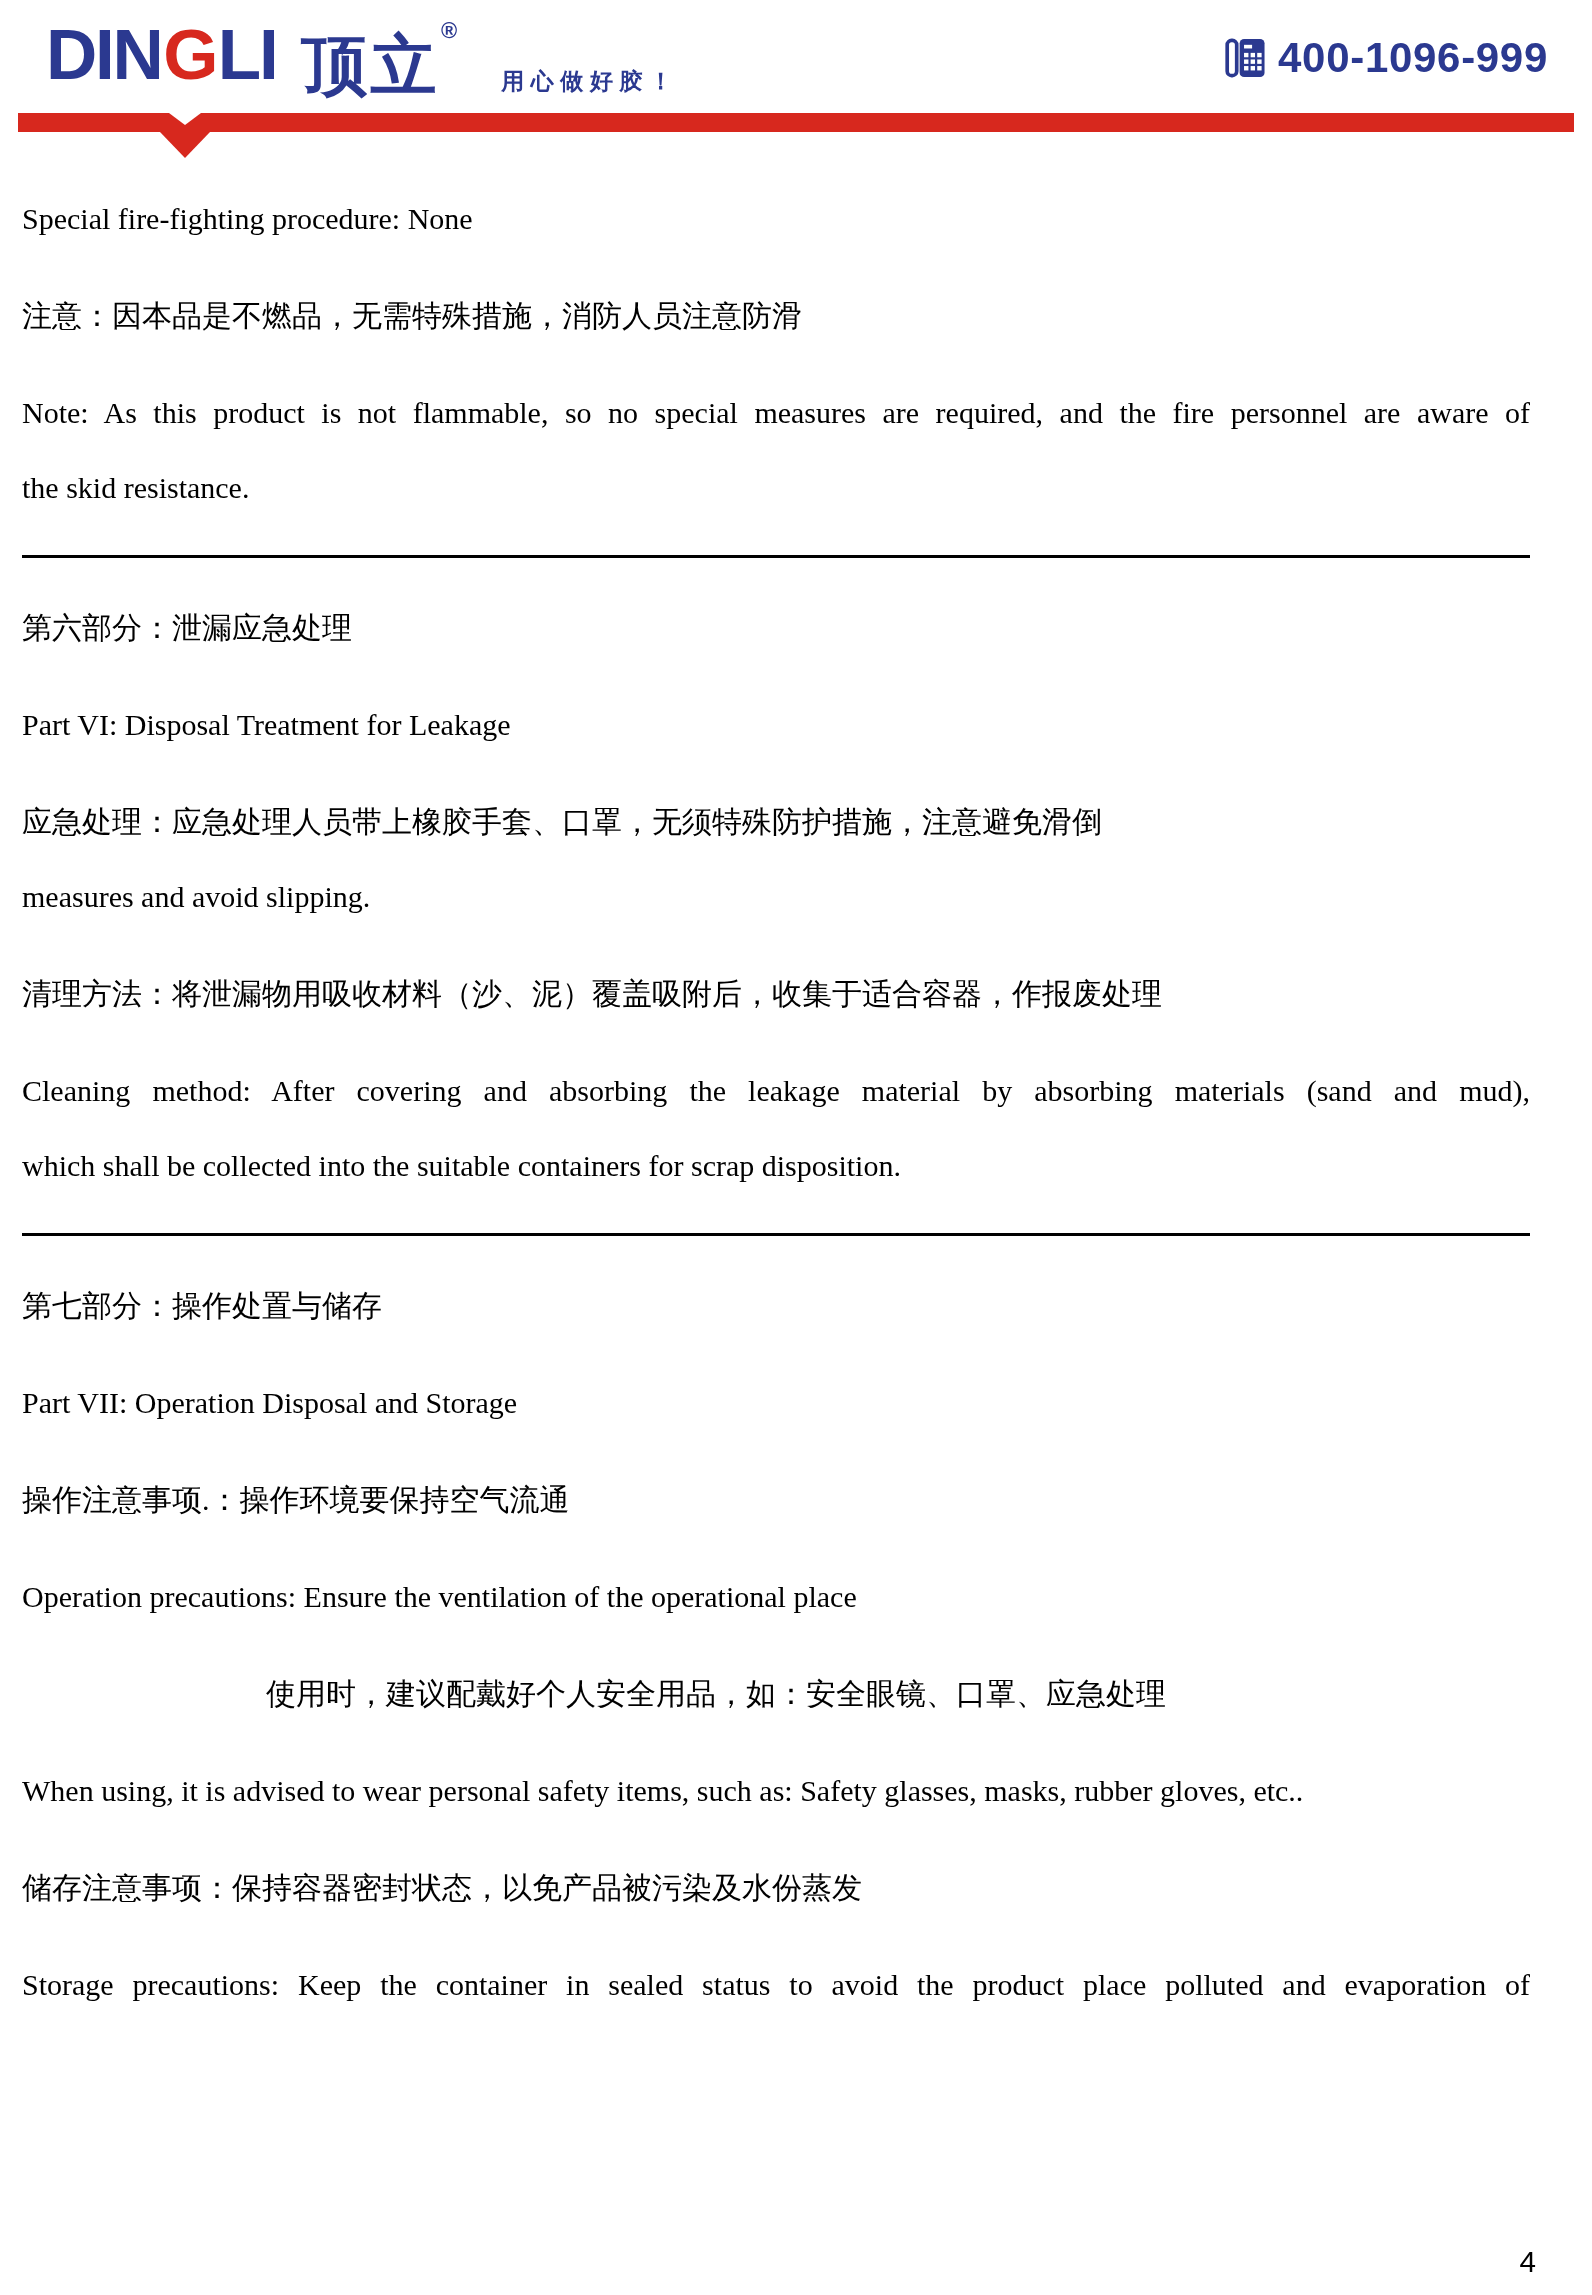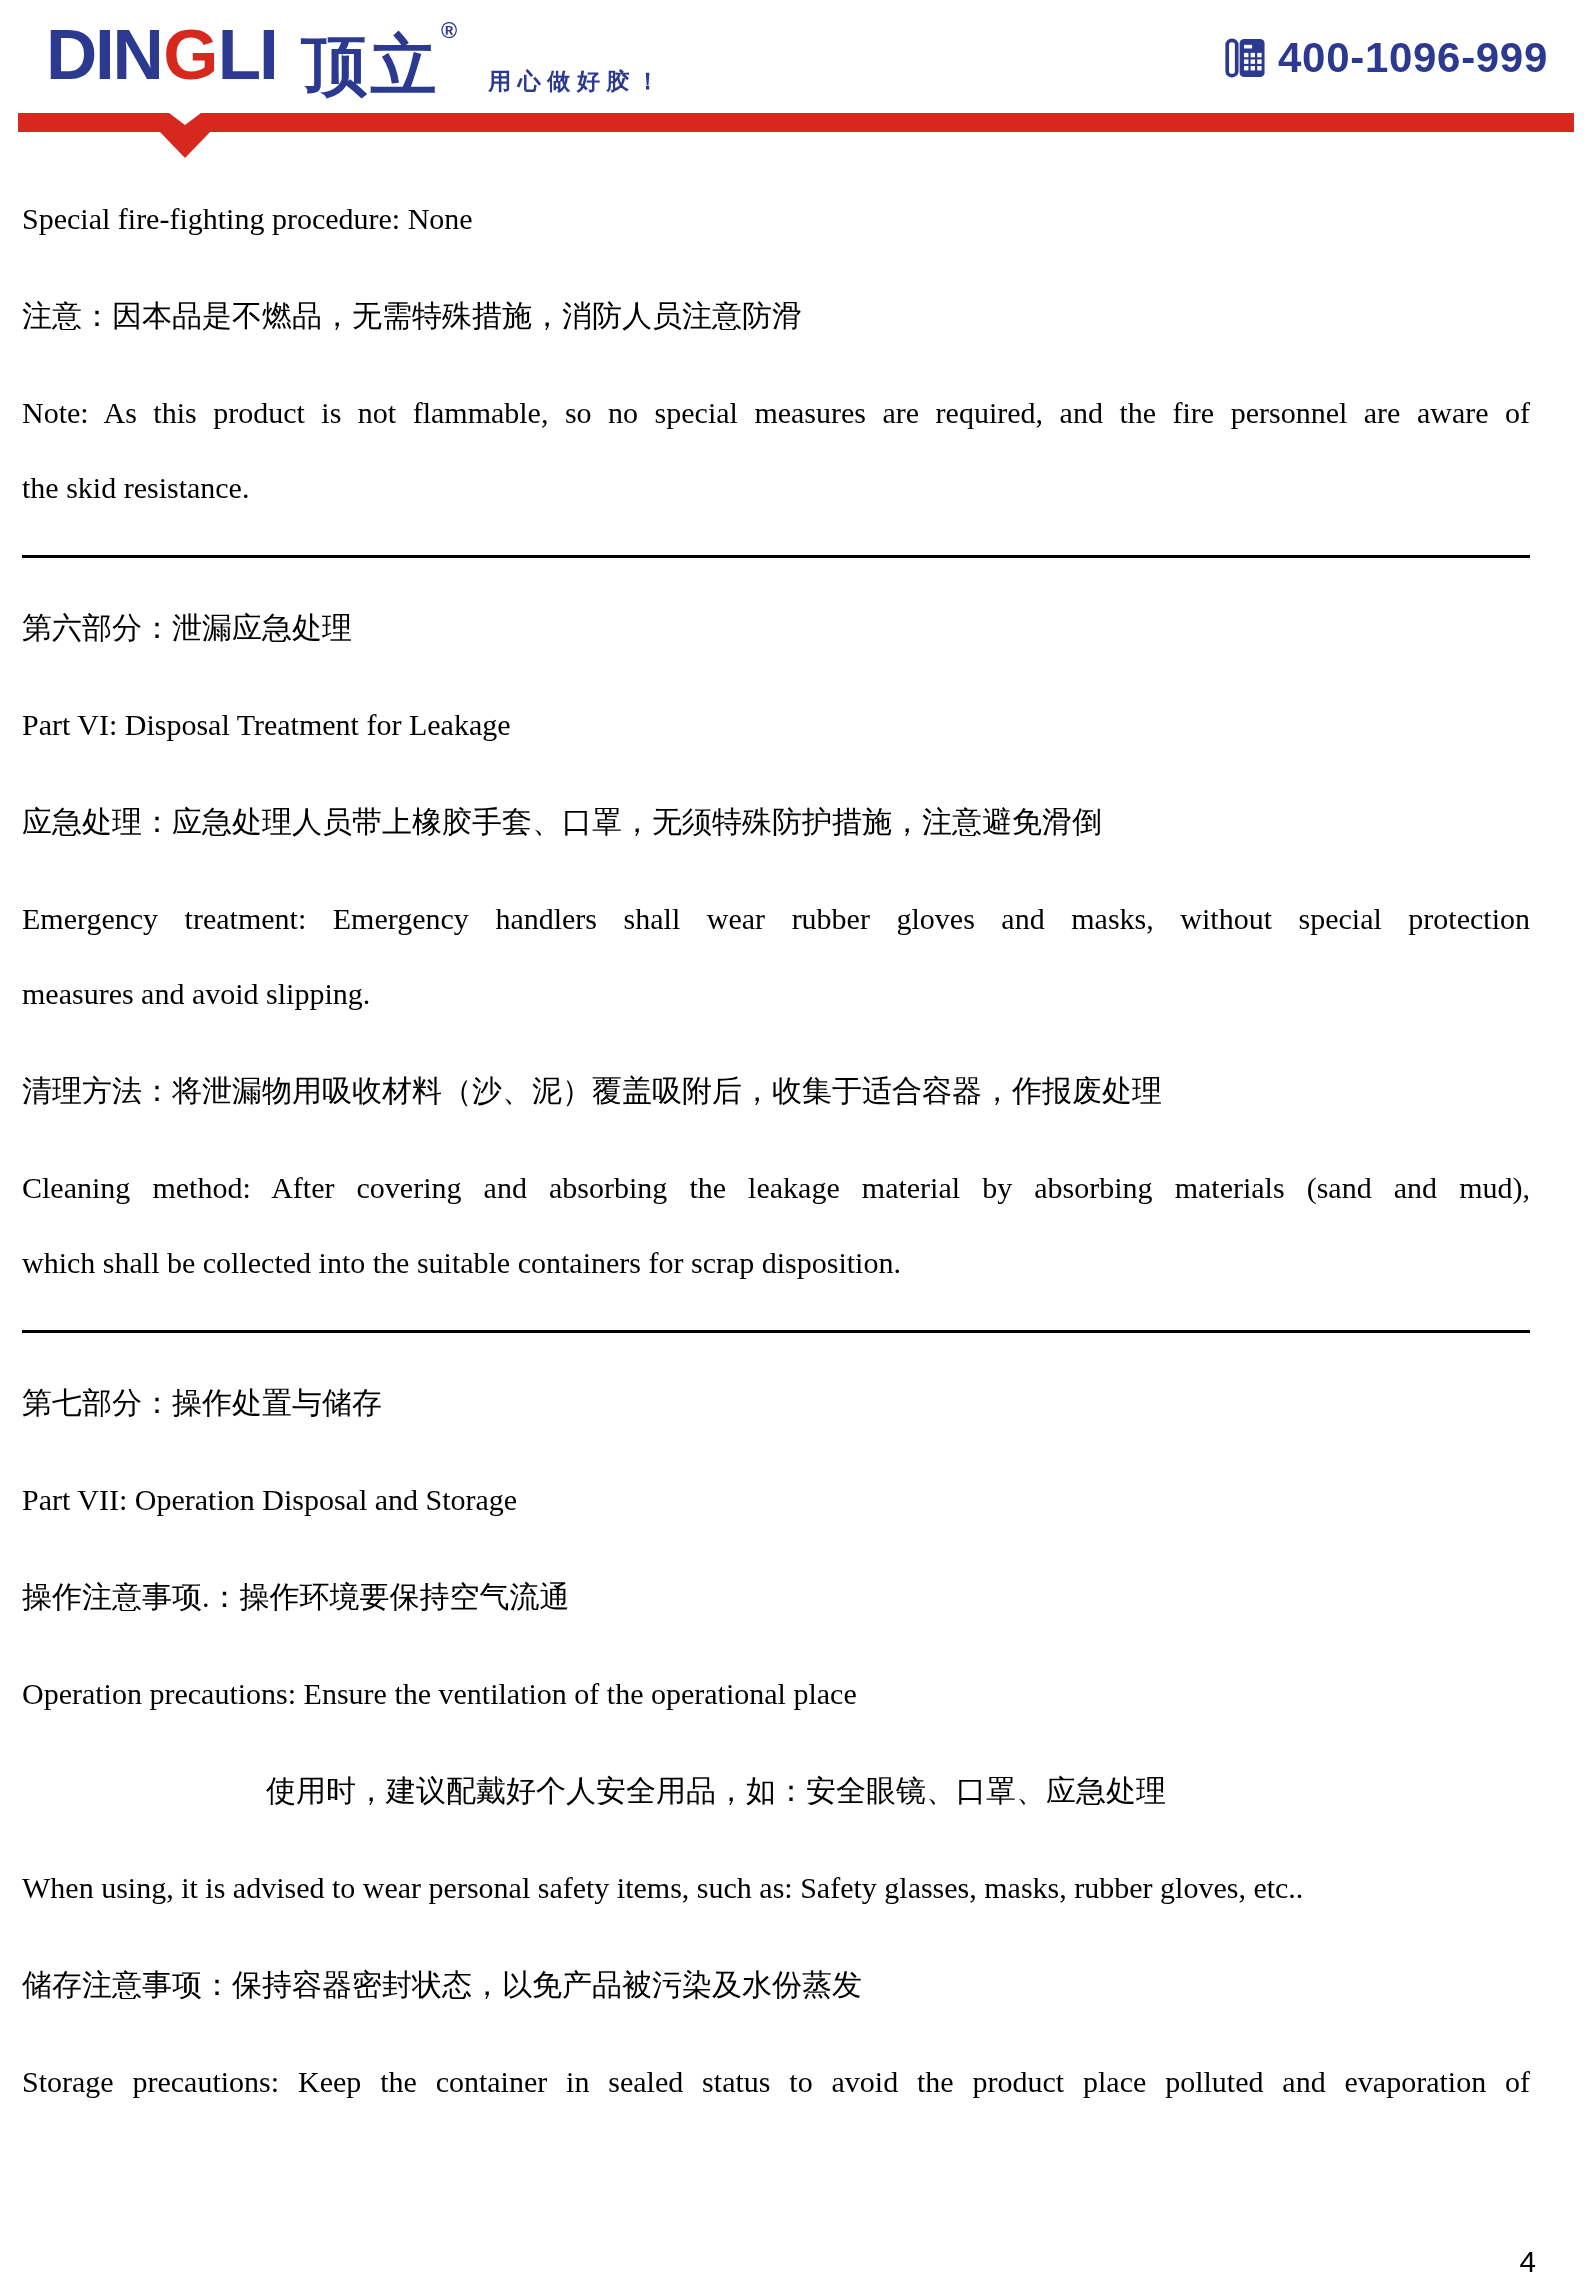--- a/index.html
+++ b/index.html
@@ -13,21 +13,21 @@
   .logo-word{font-family:"Liberation Sans","DejaVu Sans",sans-serif;font-weight:800;
     font-size:71px;line-height:1.02;color:#2B3990;letter-spacing:-2.2px;}
   .logo-g{color:#D7281E;position:relative;margin:0 1.5px;}
   .logo-g::before{content:"";position:absolute;left:7.4px;top:-1.5px;
     border-left:10.3px solid transparent;border-right:10.3px solid transparent;border-top:10.3px solid #fff;}
   .logo-cn{font-family:"Liberation Sans","DejaVu Sans",sans-serif;font-weight:800;
     font-size:66px;line-height:1.05;color:#2B3990;margin-left:25px;letter-spacing:3px;margin-top:12px;}
   .logo-reg{font-family:"Liberation Sans","DejaVu Sans",sans-serif;font-weight:700;
     font-size:22px;color:#2B3990;margin-left:1.5px;margin-top:-1.5px;}
   .tagline{align-self:flex-end;font-family:"Liberation Sans","DejaVu Sans",sans-serif;
-    font-weight:700;font-size:23px;color:#2B3990;letter-spacing:6.6px;margin-left:31px;margin-bottom:3px;}
+    font-weight:700;font-size:23px;color:#2B3990;letter-spacing:6.6px;margin-left:44px;margin-bottom:3px;}
   .phone{margin-left:auto;display:flex;align-items:center;margin-top:16px;color:#2B3990;}
   .phone-num{font-family:"Liberation Sans","DejaVu Sans",sans-serif;font-weight:700;
     font-size:42px;letter-spacing:0.7px;margin-left:11.8px;line-height:1;}
   
   .red-bar{position:relative;height:19px;background:#D7281E;margin:4.4px 17.7px 0 17.7px;}
   .red-bar .notch-down{position:absolute;top:19px;left:142px;width:0;height:0;
     border-left:25px solid transparent;border-right:25px solid transparent;border-top:26.6px solid #D7281E;}
   .red-bar .notch-cut{position:absolute;top:0;left:151px;width:0;height:0;
     border-left:16.3px solid transparent;border-right:16.3px solid transparent;border-top:12.6px solid #ffffff;}
   
@@ -82,21 +82,20 @@
   <div class="line p-start">Special fire-fighting procedure: None</div>
   <div class="line p-start">注意：因本品是不燃品，无需特殊措施，消防人员注意防滑</div>
   <div class="line p-start just">Note: As this product is not flammable, so no special measures are required, and the fire personnel are aware of</div>
   <div class="line">the skid resistance.</div>
 
   <hr class="divider">
 
   <div class="line p-start">第六部分：泄漏应急处理</div>
   <div class="line p-start">Part VI: Disposal Treatment for Leakage</div>
   <div class="line p-start">应急处理：应急处理人员带上橡胶手套、口罩，无须特殊防护措施，注意避免滑倒</div>
-  <div class="line p-start just">Emergency treatment: Emergency handlers shall wear rubber gloves and masks, without special protection</div>
   <div class="line">measures and avoid slipping.</div>
   <div class="line p-start">清理方法：将泄漏物用吸收材料（沙、泥）覆盖吸附后，收集于适合容器，作报废处理</div>
   <div class="line p-start just">Cleaning method: After covering and absorbing the leakage material by absorbing materials (sand and mud),</div>
   <div class="line">which shall be collected into the suitable containers for scrap disposition.</div>
 
   <hr class="divider">
 
   <div class="line p-start">第七部分：操作处置与储存</div>
   <div class="line p-start">Part VII: Operation Disposal and Storage</div>
   <div class="line p-start">操作注意事项.：操作环境要保持空气流通</div>

